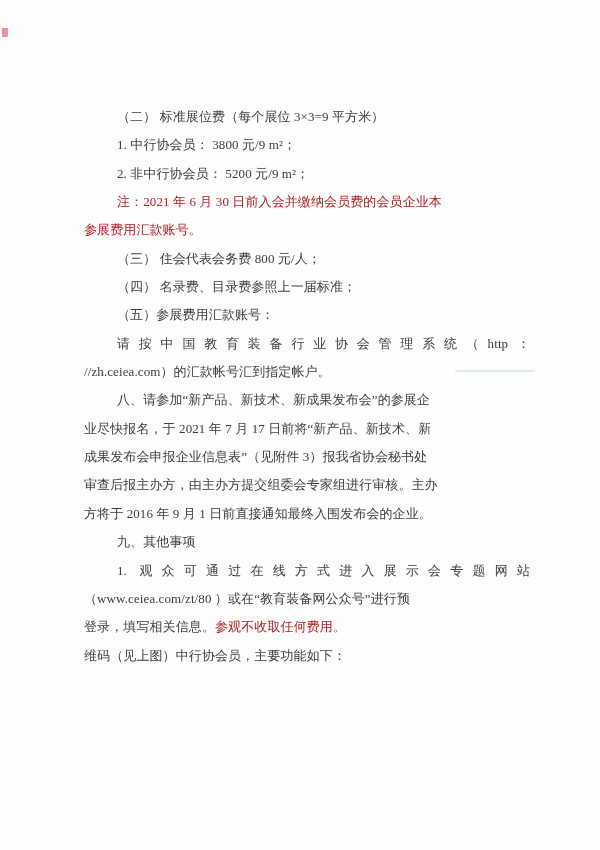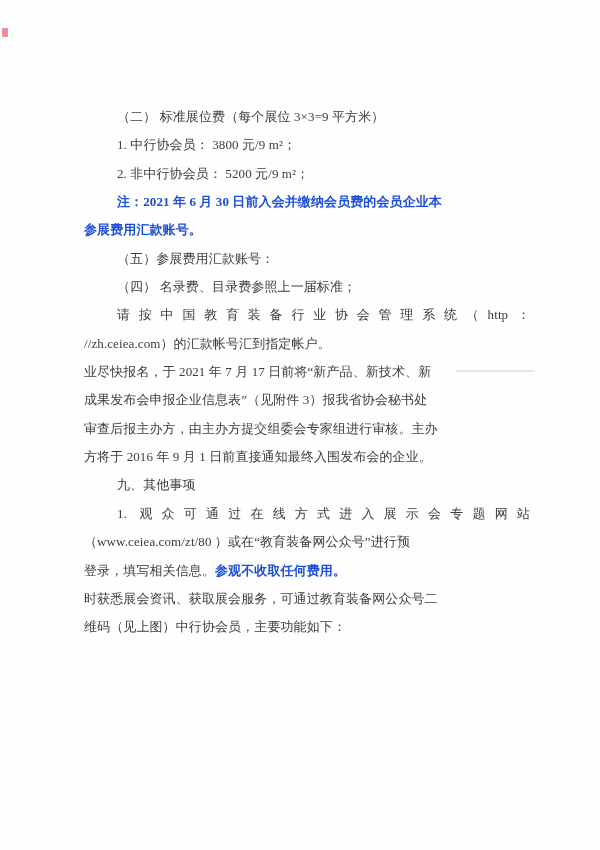--- a/index.html
+++ b/index.html
@@ -26,21 +26,21 @@
     white-space:nowrap;
     text-align:left;
   }
   .line.indent{padding-left:33px;}
   .line.stretch{
     white-space:normal;
     text-align:justify;
     text-align-last:justify;
   }
   .seg{font-weight:400;}
-  .seg.bold{font-weight:700;color:#1d4ed8;}
+  .seg.bold{font-weight:400;color:#b91c1c;}
   .artifact-red{
     position:absolute;
     border-radius:1px;
   }
   .artifact-line{
     position:absolute;
     border-radius:1px;
   }
 </style>
 </head>
@@ -50,29 +50,30 @@
 
   <div class="artifact-red" style="left: 2px; top: 28px; width: 6px; height: 9px; background: rgb(233, 145, 155);"></div>
   <div class="artifact-line" style="left: 455px; top: 370px; width: 80px; height: 2px; background: rgb(220, 235, 232);"></div>
 
   <div class="doc-body">
       <div class="line indent"><span class="seg">（二） 标准展位费（每个展位 3×3=9 平方米）</span></div>
       <div class="line indent"><span class="seg">1. 中行协会员： 3800 元/9 m²；</span></div>
       <div class="line indent"><span class="seg">2. 非中行协会员： 5200 元/9 m²；</span></div>
       <div class="line indent"><span class="seg bold">注：2021 年 6 月 30 日前入会并缴纳会员费的会员企业本</span></div>
       <div class="line"><span class="seg bold">参展费用汇款账号。</span></div>
+      <div class="line indent"><span class="seg">（三） 住会代表会务费 800 元/人；</span></div>
+      <div class="line indent"><span class="seg">（四） 名录费、目录费参照上一届标准；</span></div>
       <div class="line indent"><span class="seg">（五）参展费用汇款账号：</span></div>
-      <div class="line indent"><span class="seg">（四） 名录费、目录费参照上一届标准；</span></div>
       <div class="line indent stretch"><span class="seg">请按中国教育装备行业协会管理系统（http：</span></div>
       <div class="line"><span class="seg">//zh.ceiea.com）的汇款帐号汇到指定帐户。</span></div>
+      <div class="line indent"><span class="seg">八、请参加“新产品、新技术、新成果发布会”的参展企</span></div>
       <div class="line"><span class="seg">业尽快报名，于 2021 年 7 月 17 日前将“新产品、新技术、新</span></div>
       <div class="line"><span class="seg">成果发布会申报企业信息表”（见附件 3）报我省协会秘书处</span></div>
       <div class="line"><span class="seg">审查后报主办方，由主办方提交组委会专家组进行审核。主办</span></div>
       <div class="line"><span class="seg">方将于 2016 年 9 月 1 日前直接通知最终入围发布会的企业。</span></div>
       <div class="line indent"><span class="seg">九、其他事项</span></div>
       <div class="line indent stretch"><span class="seg">1. 观众可通过在线方式进入展示会专题网站</span></div>
       <div class="line"><span class="seg">（www.ceiea.com/zt/80 ）或在“教育装备网公众号”进行预</span></div>
       <div class="line"><span class="seg">登录，填写相关信息。</span><span class="seg bold">参观不收取任何费用。</span></div>
-      <div class="line"><span class="seg">时获悉展会资讯、获取展会服务，可通过教育装备网公众号二</span></div>
       <div class="line"><span class="seg">维码（见上图）中行协会员，主要功能如下：</span></div>
     </div>
 
 </div>
 
 </body></html>

